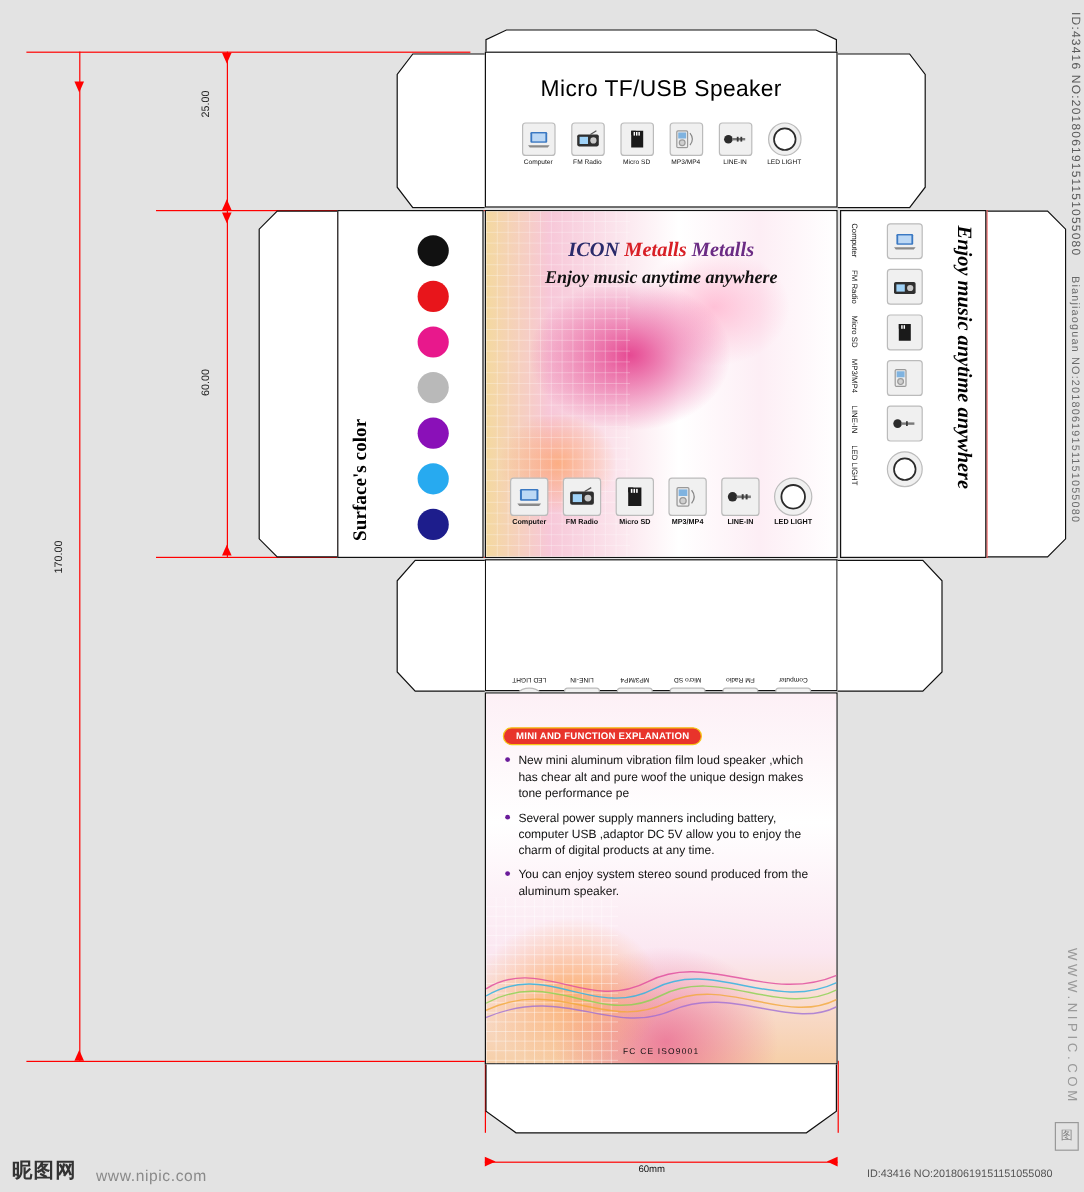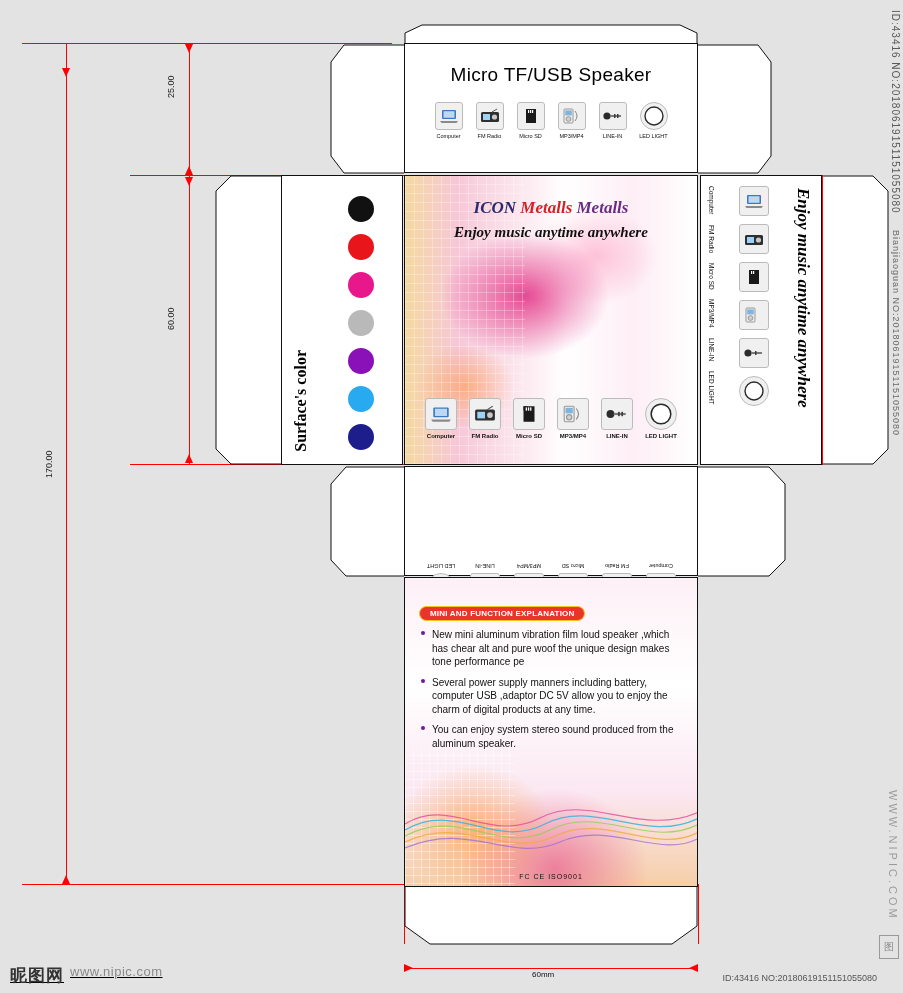--- a/index.html
+++ b/index.html
@@ -163,21 +163,21 @@
     position:absolute;right:4px;top:790px;
     font-size:11px;color:#9a9a9a;letter-spacing:3px;
     writing-mode:vertical-rl;
   }
   .wm-box{
     position:absolute;right:4px;top:935px;width:18px;height:22px;
     border:1px solid #999;color:#888;font-size:10px;text-align:center;line-height:22px;
   }
 
   
-  .footer-left{position:absolute;left:10px;bottom:6px;display:flex;align-items:flex-start;gap:6px;text-decoration:underline;}
+  .footer-left{position:absolute;left:10px;bottom:6px;display:flex;align-items:flex-end;gap:16px;}
   .logo-cn{
     font-family:"Liberation Serif", serif;font-size:17px;color:#333;font-weight:bold;letter-spacing:1px;
   }
   .logo-url{font-size:13px;color:#8a8a8a;letter-spacing:.5px;}
   .footer-id{
     position:absolute;right:26px;bottom:10px;font-size:9px;color:#555;
   }
   .width-label{
     position:absolute;left:528px;bottom:14px;font-size:8px;color:#111;background:#e3e3e3;padding:0 4px;
   }

